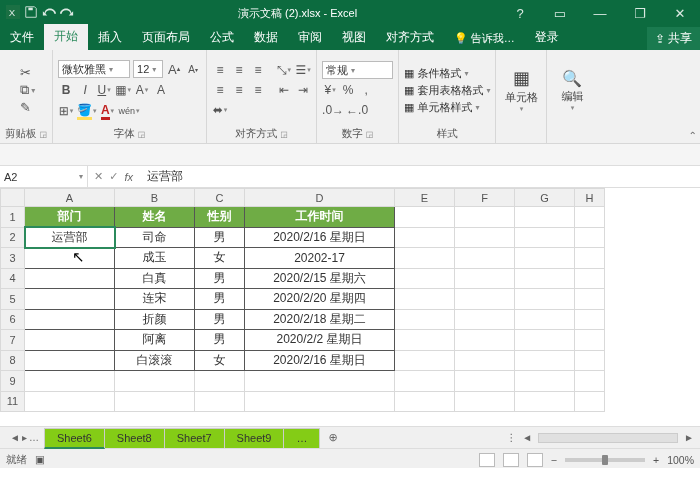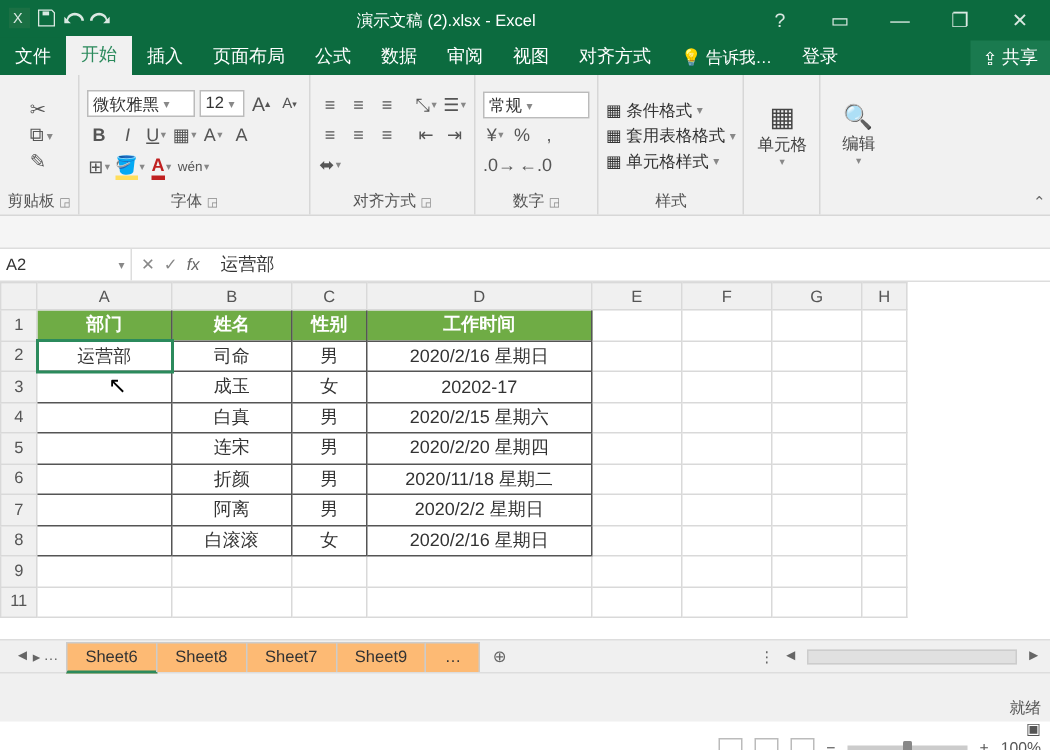--- a/index.html
+++ b/index.html
@@ -53,25 +53,25 @@
   table.sheet { border-collapse:collapse; table-layout:fixed; }
   table.sheet th, table.sheet td { border:1px solid #d9d9d9; font-weight:normal; }
   table.sheet thead th { background:#f0f0f0; color:#555; font-size:11px; height:18px; }
   table.sheet .rh { background:#f0f0f0; text-align:center; font-size:11px; color:#555; width:24px; }
   table.sheet td.cell { height:20.5px; text-align:center; font-size:12px; color:#333; background:#fff; }
   table.sheet td.data { border:1px solid #555; }
   table.sheet td.head { background:#6fac45; color:#fff; font-weight:bold; }
   table.sheet td.sel { outline:2px solid #2b8a5c; outline-offset:-1px; }
   .sheet-tabs { height:22px; background:#f0f0f0; border-top:1px solid #ddd; display:flex; align-items:center; padding-left:4px; gap:0; }
   .sheet-tabs .nav { display:flex; gap:2px; padding:0 6px; color:#666; font-size:10px; }
-  .sheet-tab { padding:3px 12px; background:#fdba74; border:1px solid #ccc; border-bottom:none; font-size:11px; margin-left:-1px;text-align:right; }
+  .sheet-tab { padding:3px 12px; background:#84cc16; border:1px solid #ccc; border-bottom:none; font-size:11px; margin-left:-1px;text-align:right; }
   .sheet-tab.active { border-bottom:2px solid #2b8a5c; margin-bottom:-1px; }
   .sheet-tabs .add { padding:0 8px; color:#666; }
   .sheet-tabs .sb { margin-left:auto; display:flex; align-items:center; padding:0 6px; gap:6px; font-size:10px; color:#666; }
-  .status { height:20px; background:#f0f0f0; border-top:1px solid #ddd; display:flex; align-items:flex-end; font-size:10.5px; color:#555; padding:16px 6px;flex-direction:column; }
+  .status { height:20px; background:#f0f0f0; border-top:1px solid #ddd; display:flex; align-items:flex-start; font-size:10.5px; color:#555; padding:4px 6px; }
   .status .right { margin-left:auto; display:flex; align-items:center; gap:8px; }
   .view-btn { width:16px; height:14px; border:1px solid #bbb; background:#fff; }
   .zoom-slider { width:80px; height:4px; background:#ccc; position:relative; }
   .zoom-slider::after { content:""; position:absolute; left:50%; top:-3px; width:6px; height:10px; background:#888; border-radius:1px; transform:translateX(-50%); }
   .cursor-arrow { position:absolute; left:72px; top:60px; font-size:15px; color:#000; pointer-events:none; }
   svg.i { width:14px; height:14px; fill:#555; }
 </style>
 </head>
 <body>
 
@@ -377,21 +377,21 @@
           <td class="cell"></td>
           <td class="cell"></td>
           <td class="cell"></td>
           <td class="cell"></td>
         </tr>
         <tr>
           <td class="rh">6</td>
           <td class="cell data"></td>
           <td class="cell data">折颜</td>
           <td class="cell data">男</td>
-          <td class="cell data">2020/11/18 星期二</td>
+          <td class="cell data">2020/2/18 星期二</td>
           <td class="cell"></td>
           <td class="cell"></td>
           <td class="cell"></td>
           <td class="cell"></td>
         </tr>
         <tr>
           <td class="rh">7</td>
           <td class="cell data"></td>
           <td class="cell data">阿离</td>
           <td class="cell data">男</td>

